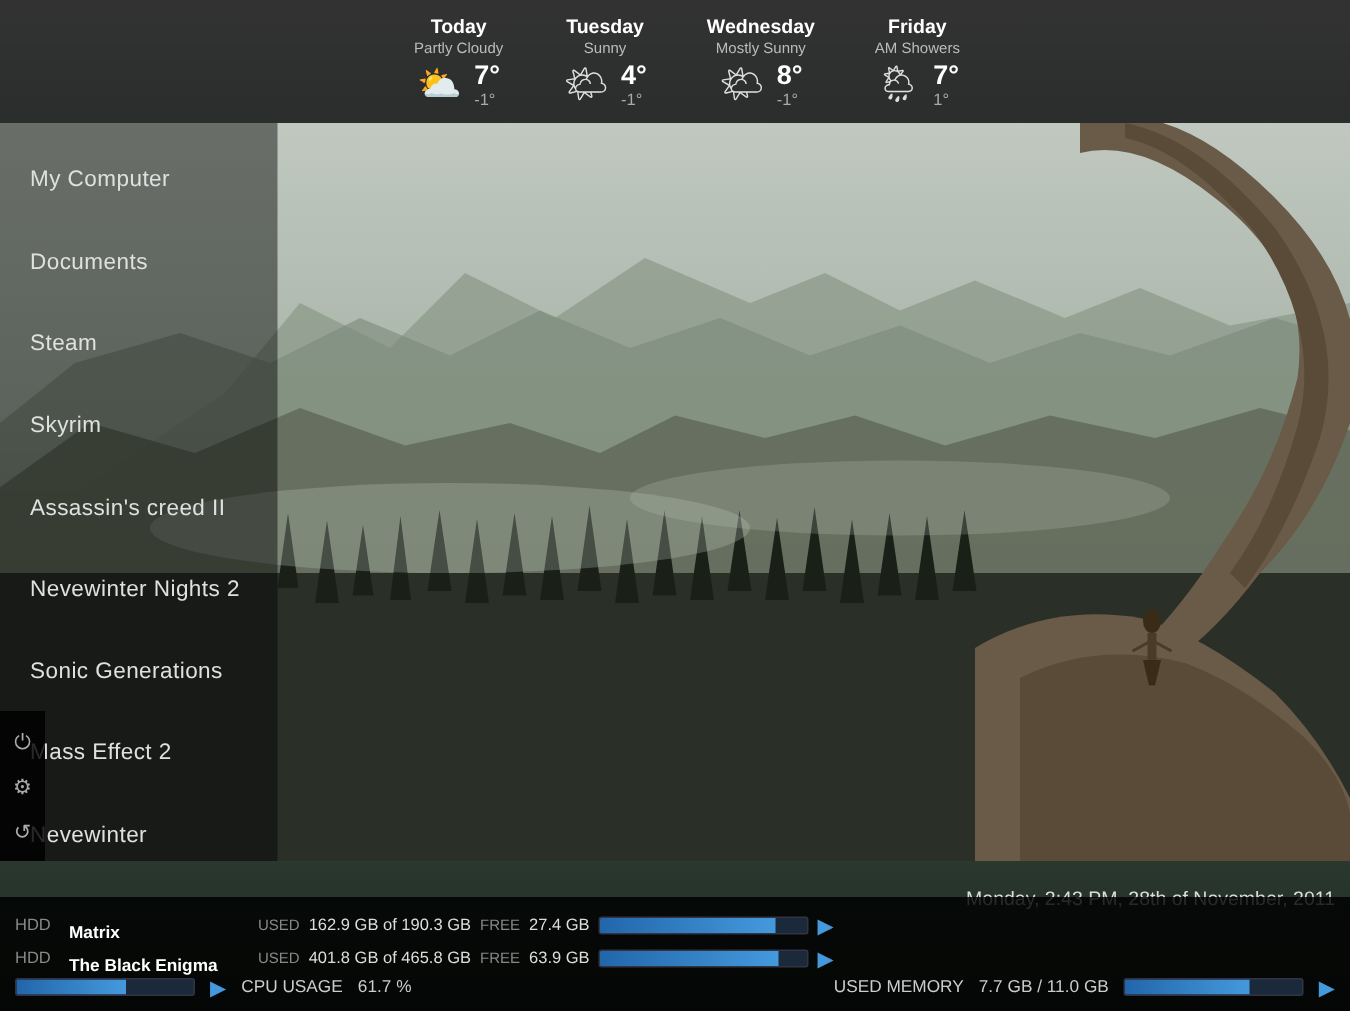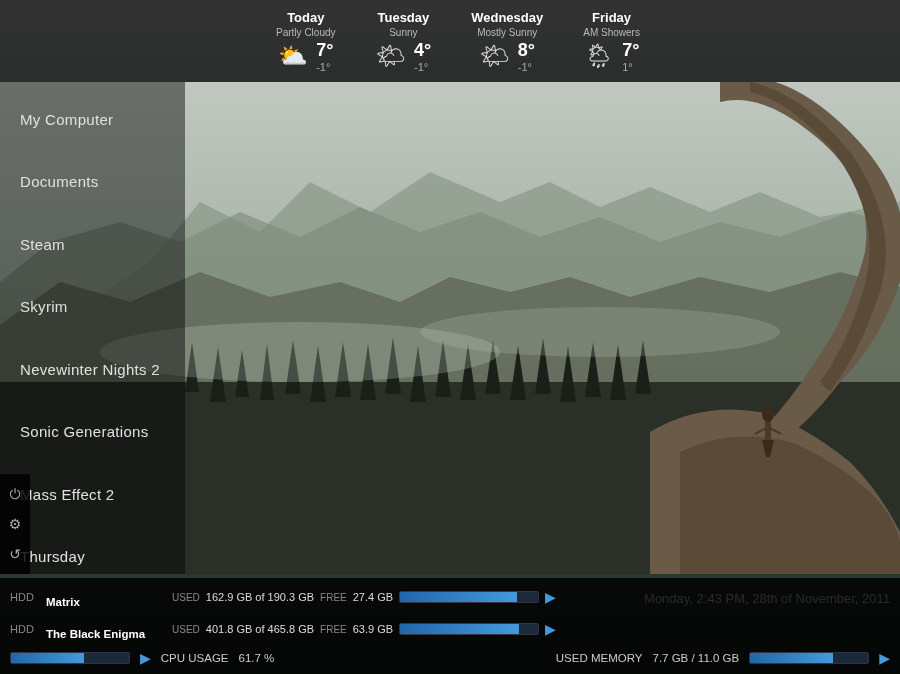--- a/index.html
+++ b/index.html
@@ -112,26 +112,26 @@
       cursor: pointer;
       letter-spacing: 0.3px;
       transition: background 0.15s;
     }
 
     
     #bottom-bar {
       position: absolute;
       bottom: 0; left: 0;
       width: 900px;
-      height: 96px;
+      height: 76px;
       background: rgba(0,0,0,0.82);
       z-index: 10;
       display: flex;
       flex-direction: column;
-      justify-content: space-between;
+      justify-content: flex-end;
       padding: 8px 0;
     }
 
     .hdd-row {
       display: flex;
       align-items: center;
       gap: 6px;
       padding: 0 10px;
       font-size: 11.5px;
       color: #ccc;
@@ -371,24 +371,25 @@
         </div>
       </div>
     </div>
   </div>
 
 <div id="sidebar">
 <div class="sidebar-item">My Computer</div>
     <div class="sidebar-item">Documents</div>
     <div class="sidebar-item">Steam</div>
     <div class="sidebar-item">Skyrim</div>
+    <div class="sidebar-item">Assassin's creed II</div>
     <div class="sidebar-item">Nevewinter Nights 2</div>
     <div class="sidebar-item">Sonic Generations</div>
     <div class="sidebar-item">Mass Effect 2</div>
-    <div class="sidebar-item">Thursday</div>
+    <div class="sidebar-item">Nevewinter</div>
   </div>
 
 <div id="bottom-bar">
   <div class="hdd-row">
     <span class="hdd-label">HDD</span>
     <span class="hdd-name">Matrix</span>
     <span class="hdd-used-label">USED</span>
     <span class="hdd-value">162.9 GB of 190.3 GB</span>
     <span class="hdd-free-label">FREE</span>
     <span class="hdd-value">27.4 GB</span>

